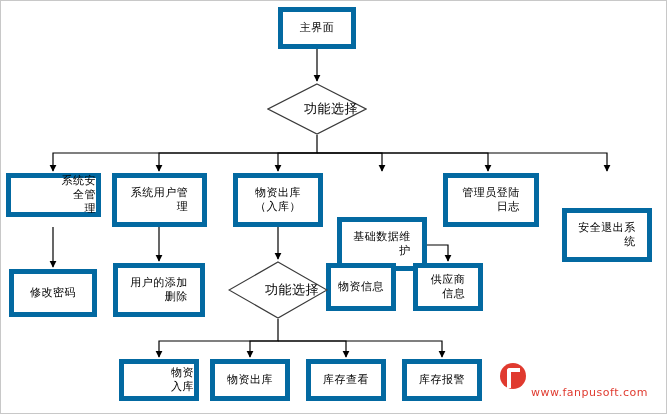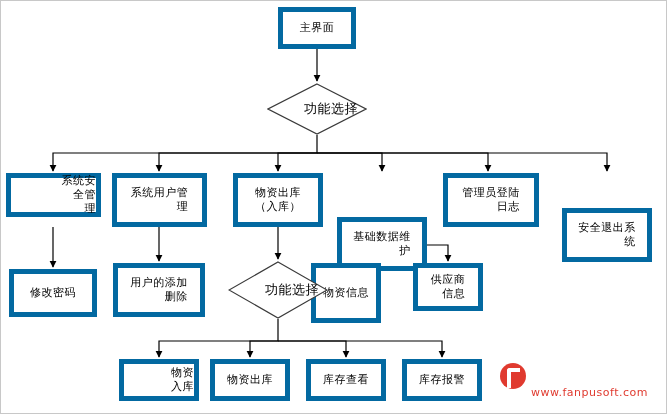--- a/index.html
+++ b/index.html
@@ -163,21 +163,21 @@
 日志</div>
 
   <div class="node" style="left:561px; top:172px; width:90px; height:54px;margin-top:35px;">安全退出系
 统</div>
 
   <div class="node" style="left:8px; top:268px; width:88px; height:48px;">修改密码</div>
 
   <div class="node" style="left:112px; top:262px; width:92px; height:54px;">用户的添加
 删除</div>
 
-  <div class="node" style="left:310px; top:262px; width:70px; height:60px;">物资信息</div>
+  <div class="node" style="left:325px; top:262px; width:70px; height:48px;">物资信息</div>
 
   <div class="node" style="left:412px; top:262px; width:70px; height:48px;">供应商
 信息</div>
 
   <div class="node" style="left:118px; top:358px; width:80px; height:42px;padding-left:41px;">物资入库</div>
 
   <div class="node" style="left:209px; top:358px; width:80px; height:42px;">物资出库</div>
 
   <div class="node" style="left:305px; top:358px; width:80px; height:42px;">库存查看</div>
 

